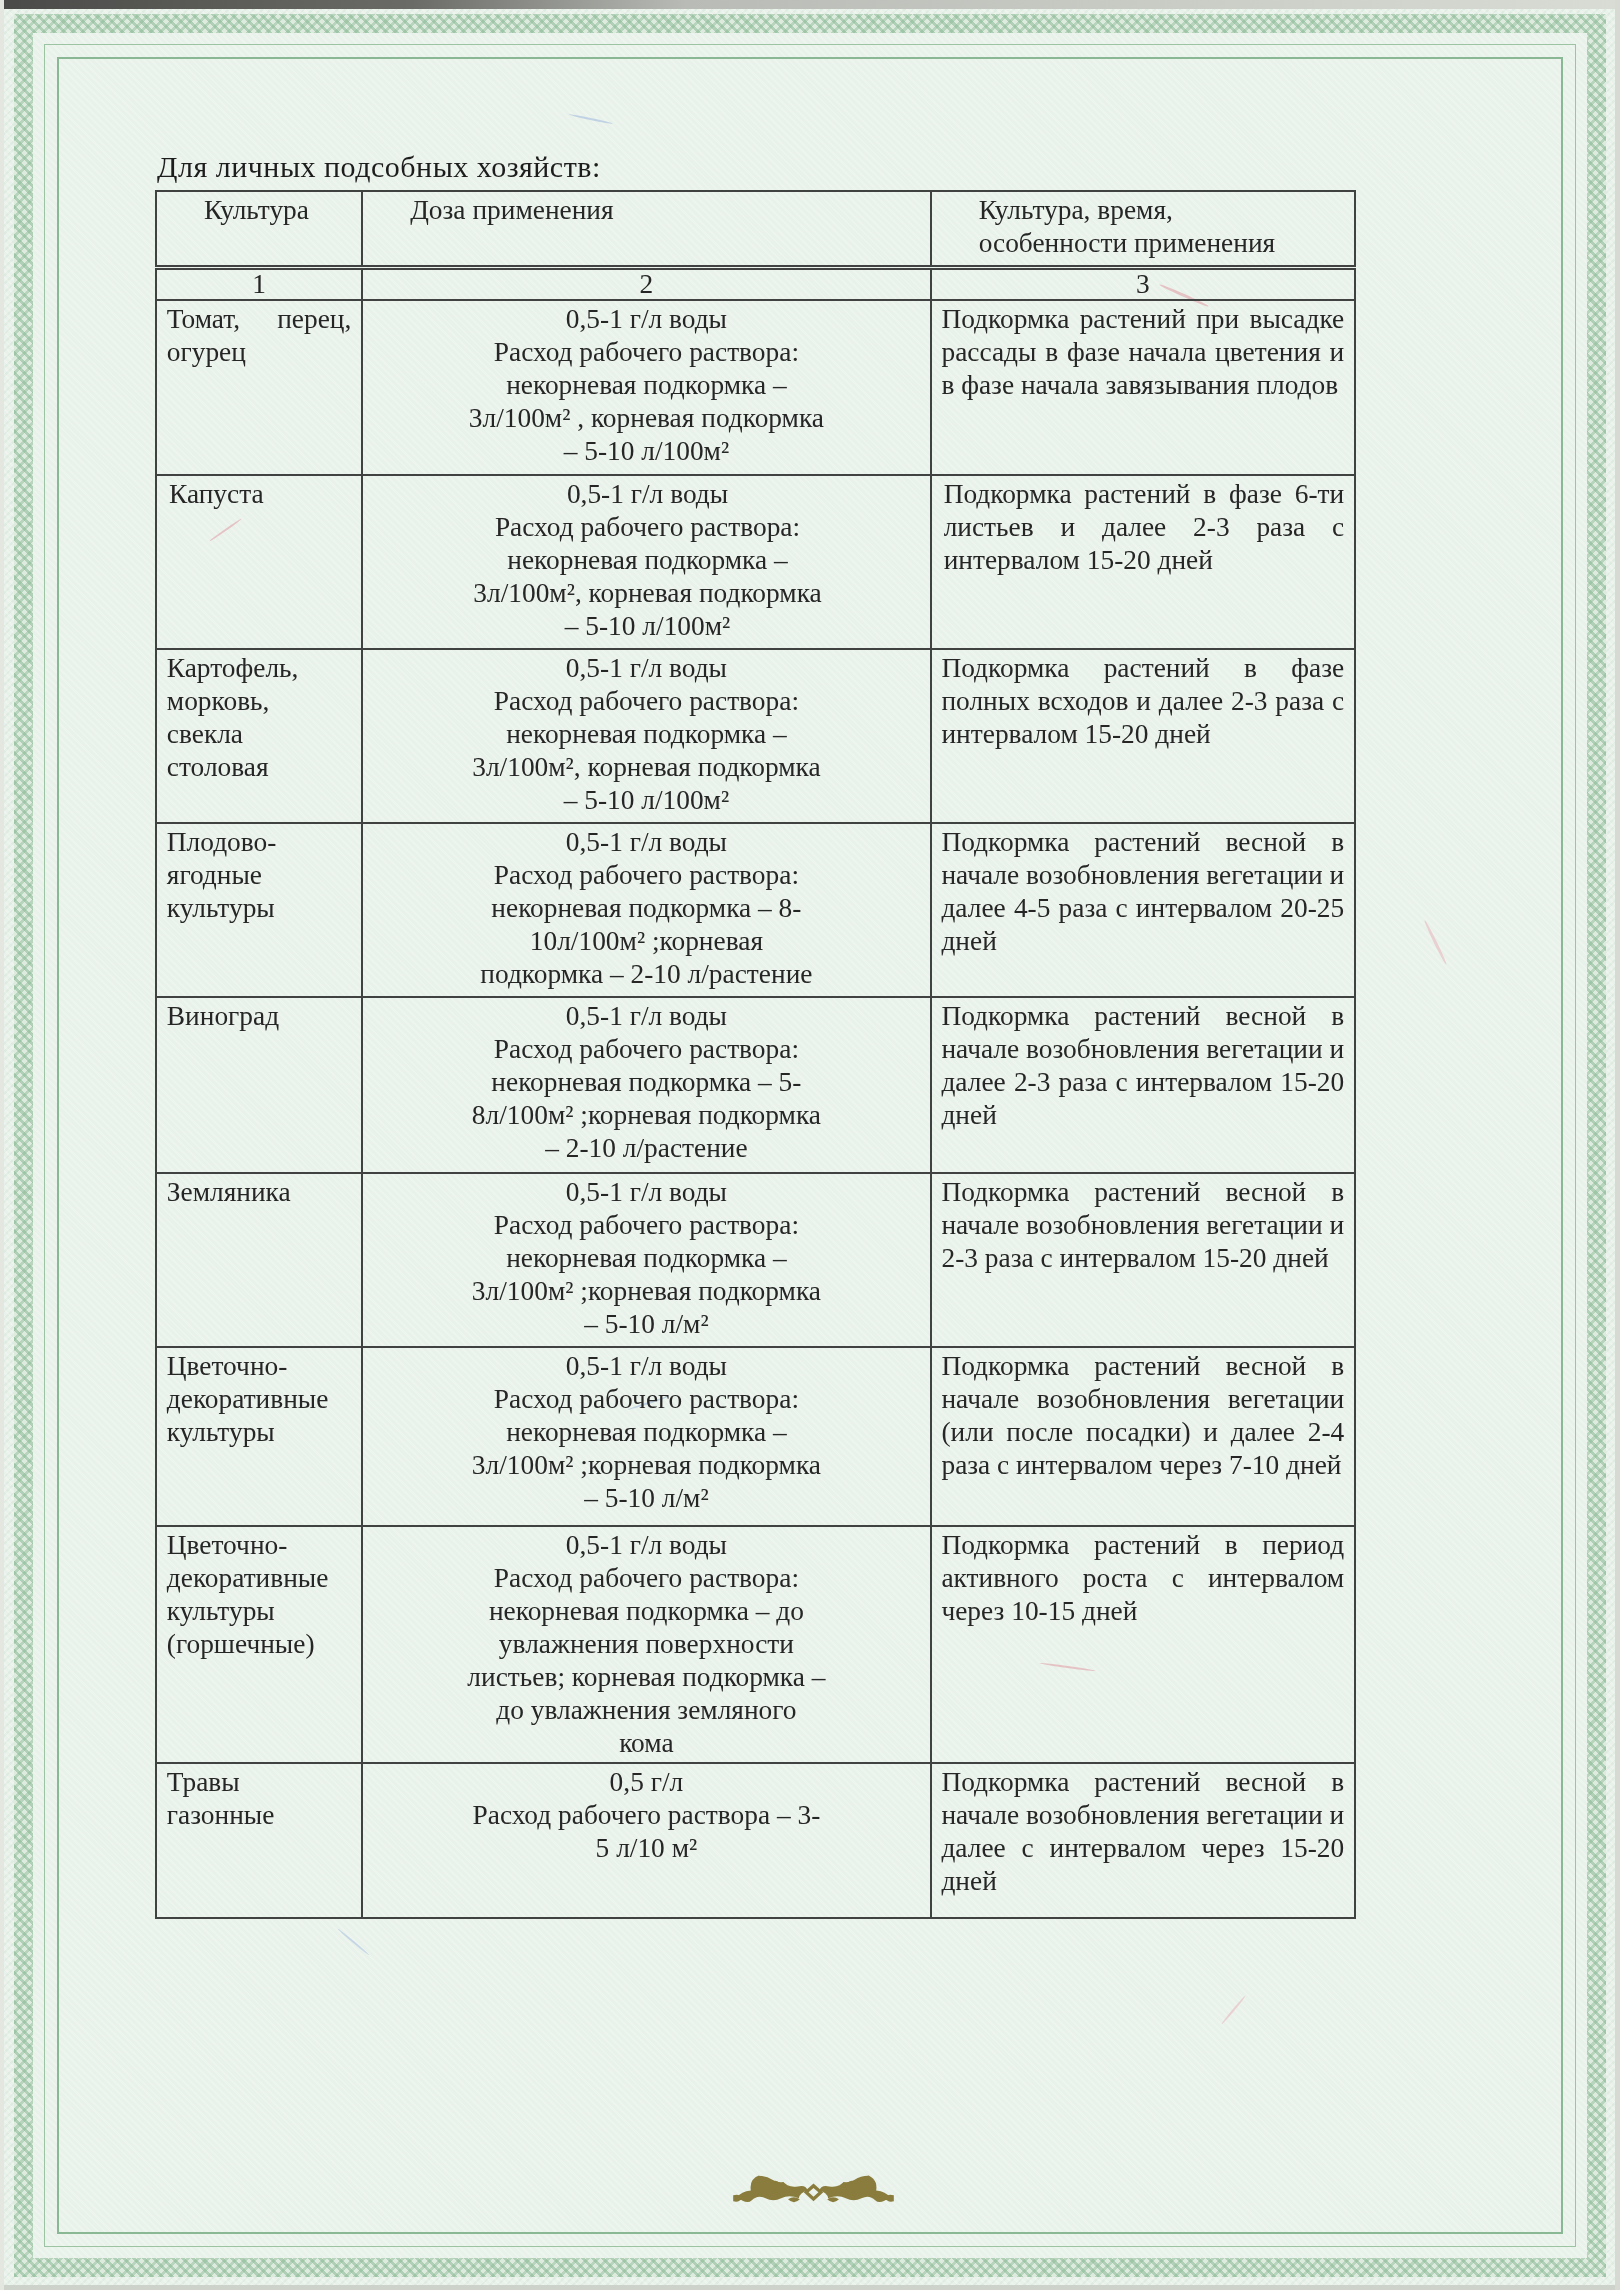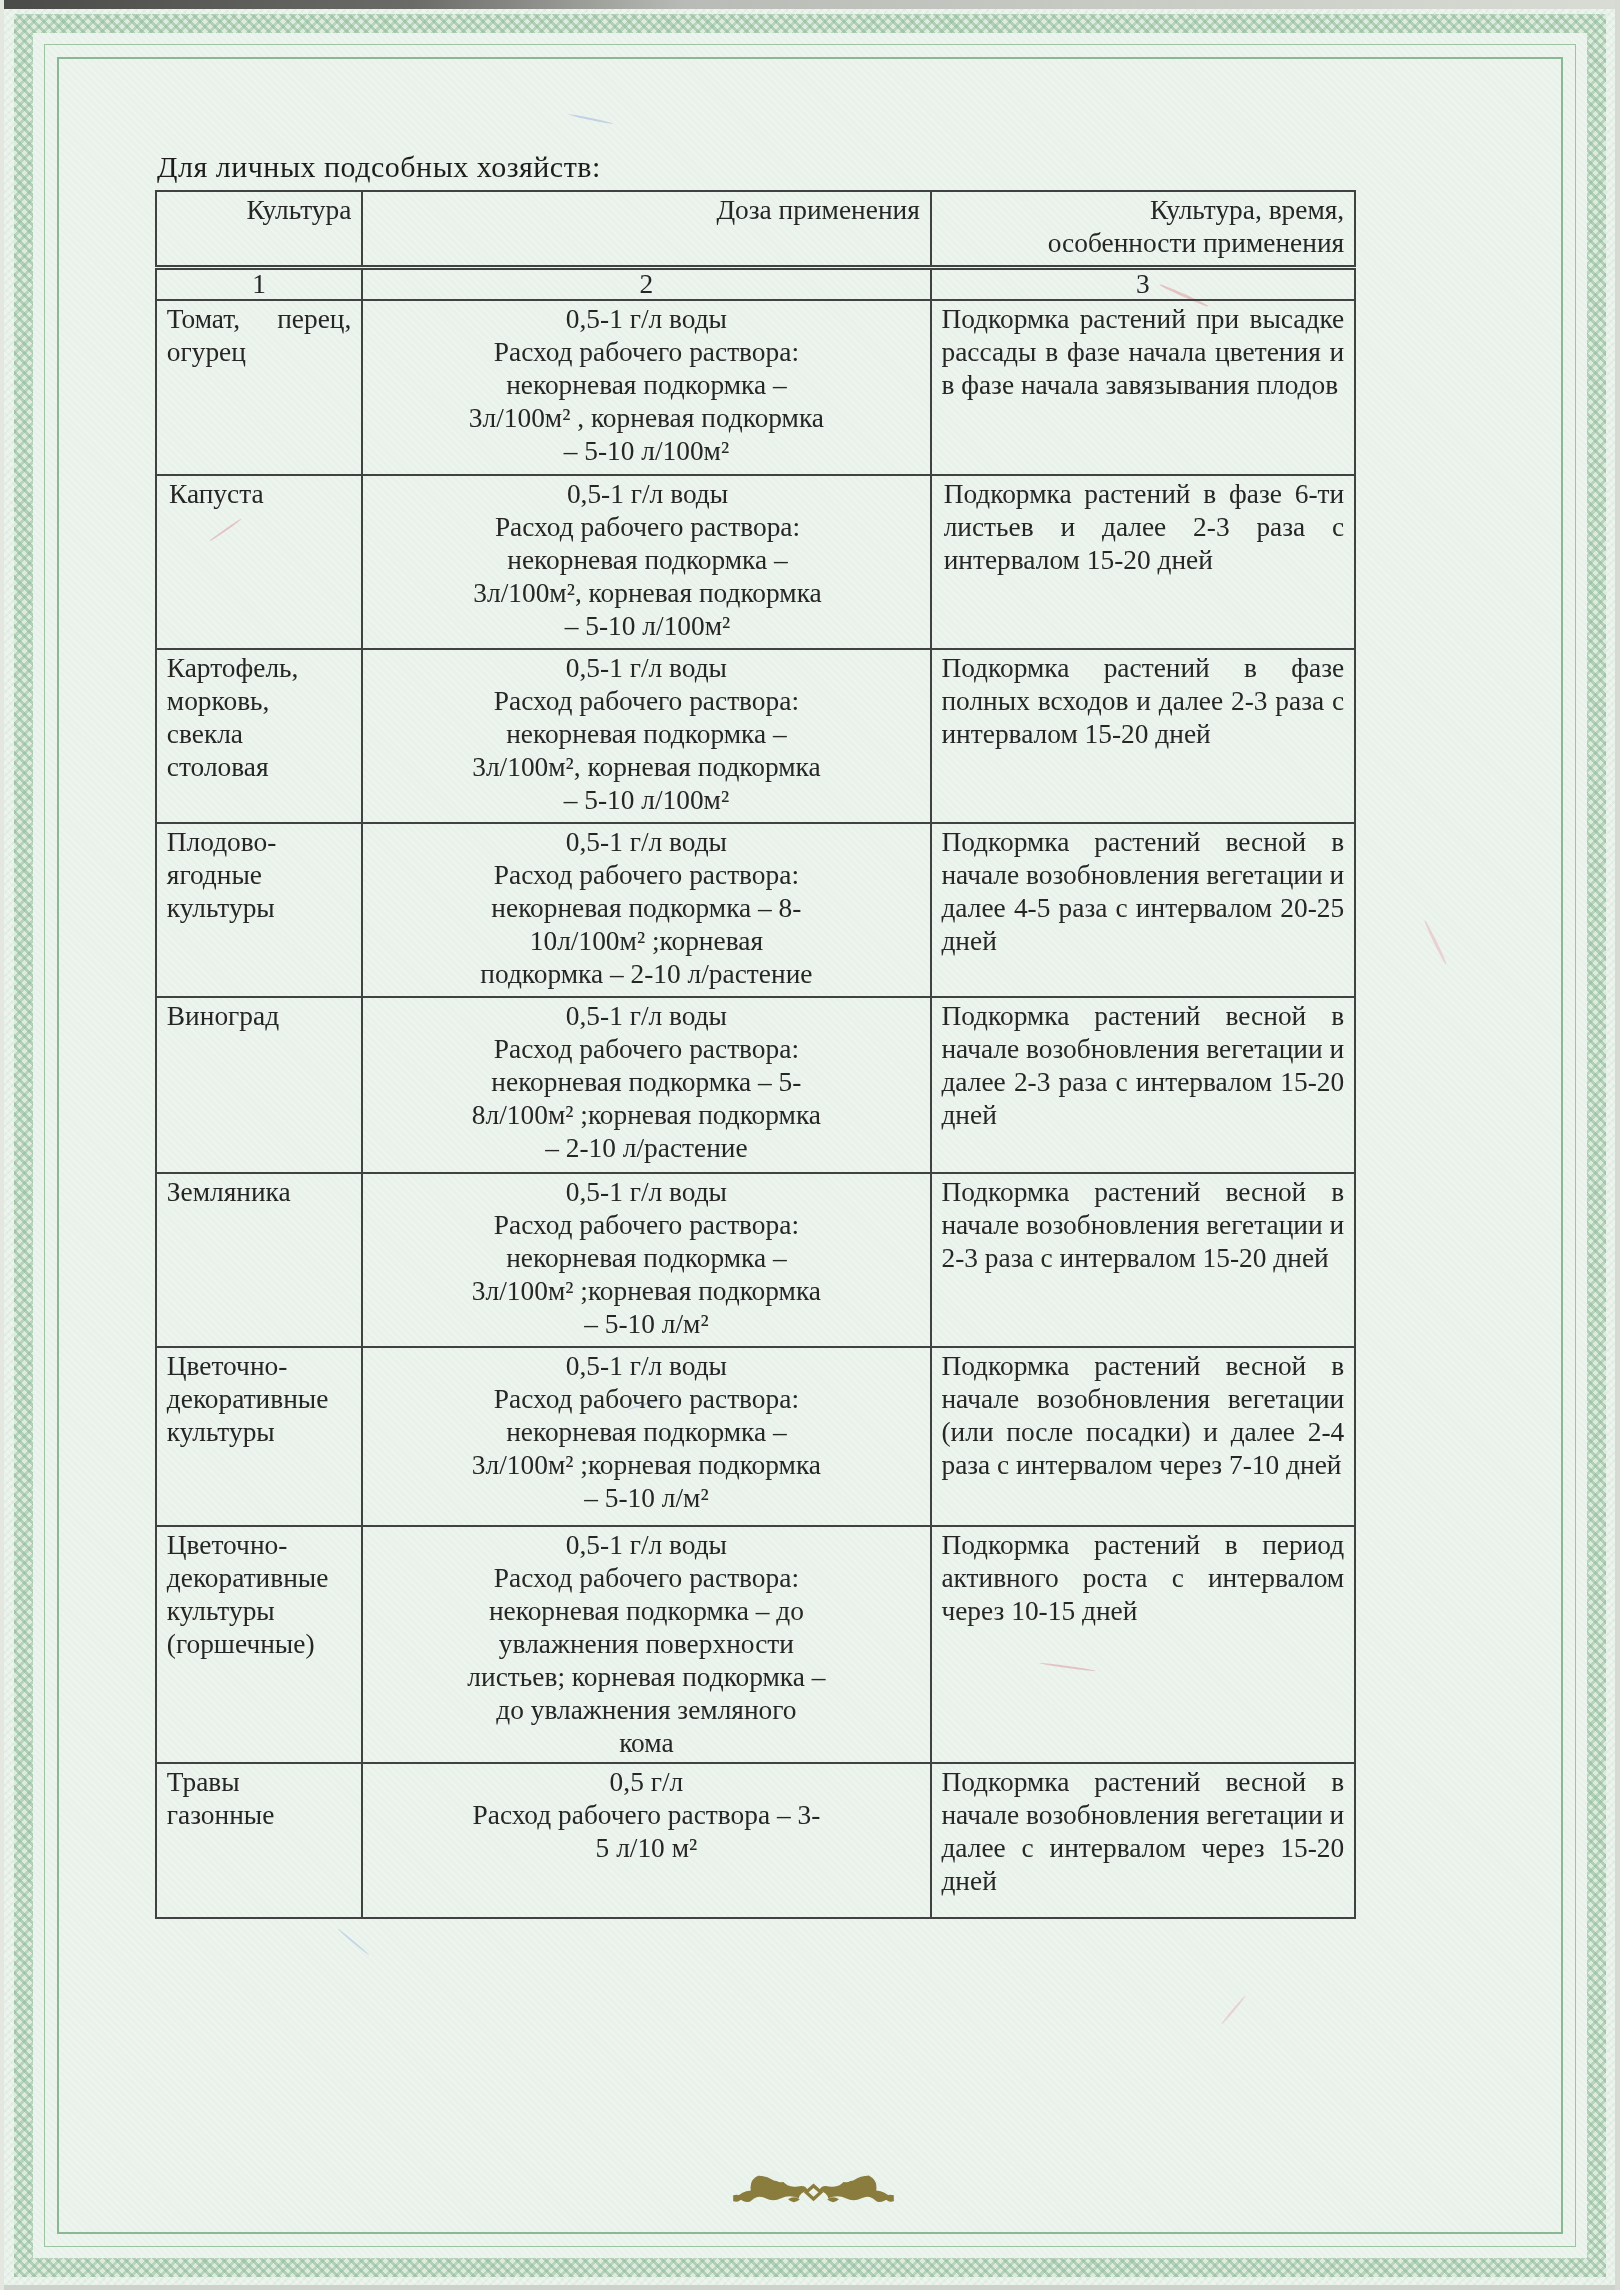--- a/index.html
+++ b/index.html
@@ -46,21 +46,21 @@
   table.crops{border-collapse:collapse;table-layout:fixed;width:1201px;
     border:2.9px solid #3f4240;}
   .crops col.c1{width:206px;}
   .crops col.c2{width:568px;}
   .crops col.c3{width:424px;}
   .crops th,.crops td{
     border:2px solid #3f4240;
     font-size:27.4px;line-height:33px;font-weight:normal;
     padding:2px 9.8px;vertical-align:top;color:#262626;
   }
-  .crops thead th{text-align:right;height:69px;border-bottom:5.9px double #3f4240;padding-left:47px;}
+  .crops thead th{text-align:left;height:69px;border-bottom:5.9px double #3f4240;padding-left:47px;}
   .crops tr.numbers td{text-align:center;height:29px;padding:0 9.8px;line-height:29px;}
   .pre{white-space:pre-line;}
   td.crop-col{text-align:justify;}
   td.dose-col{text-align:center;}
   td.usage-col{text-align:justify;margin-top:43px;}
   
   tr.r0 td{height:169px;border-radius:26px;} tr.r1 td{height:168px;padding-left:12px;} tr.r2 td{height:168px;border-radius:31px;}
   tr.r3 td{height:168px;font-family:Liberation Serif, serif;} tr.r4 td{height:170px;} tr.r5 td{height:168px;}
   tr.r6 td{height:173px;} tr.r7 td{height:228px;} tr.r8 td{height:149px;}
 

